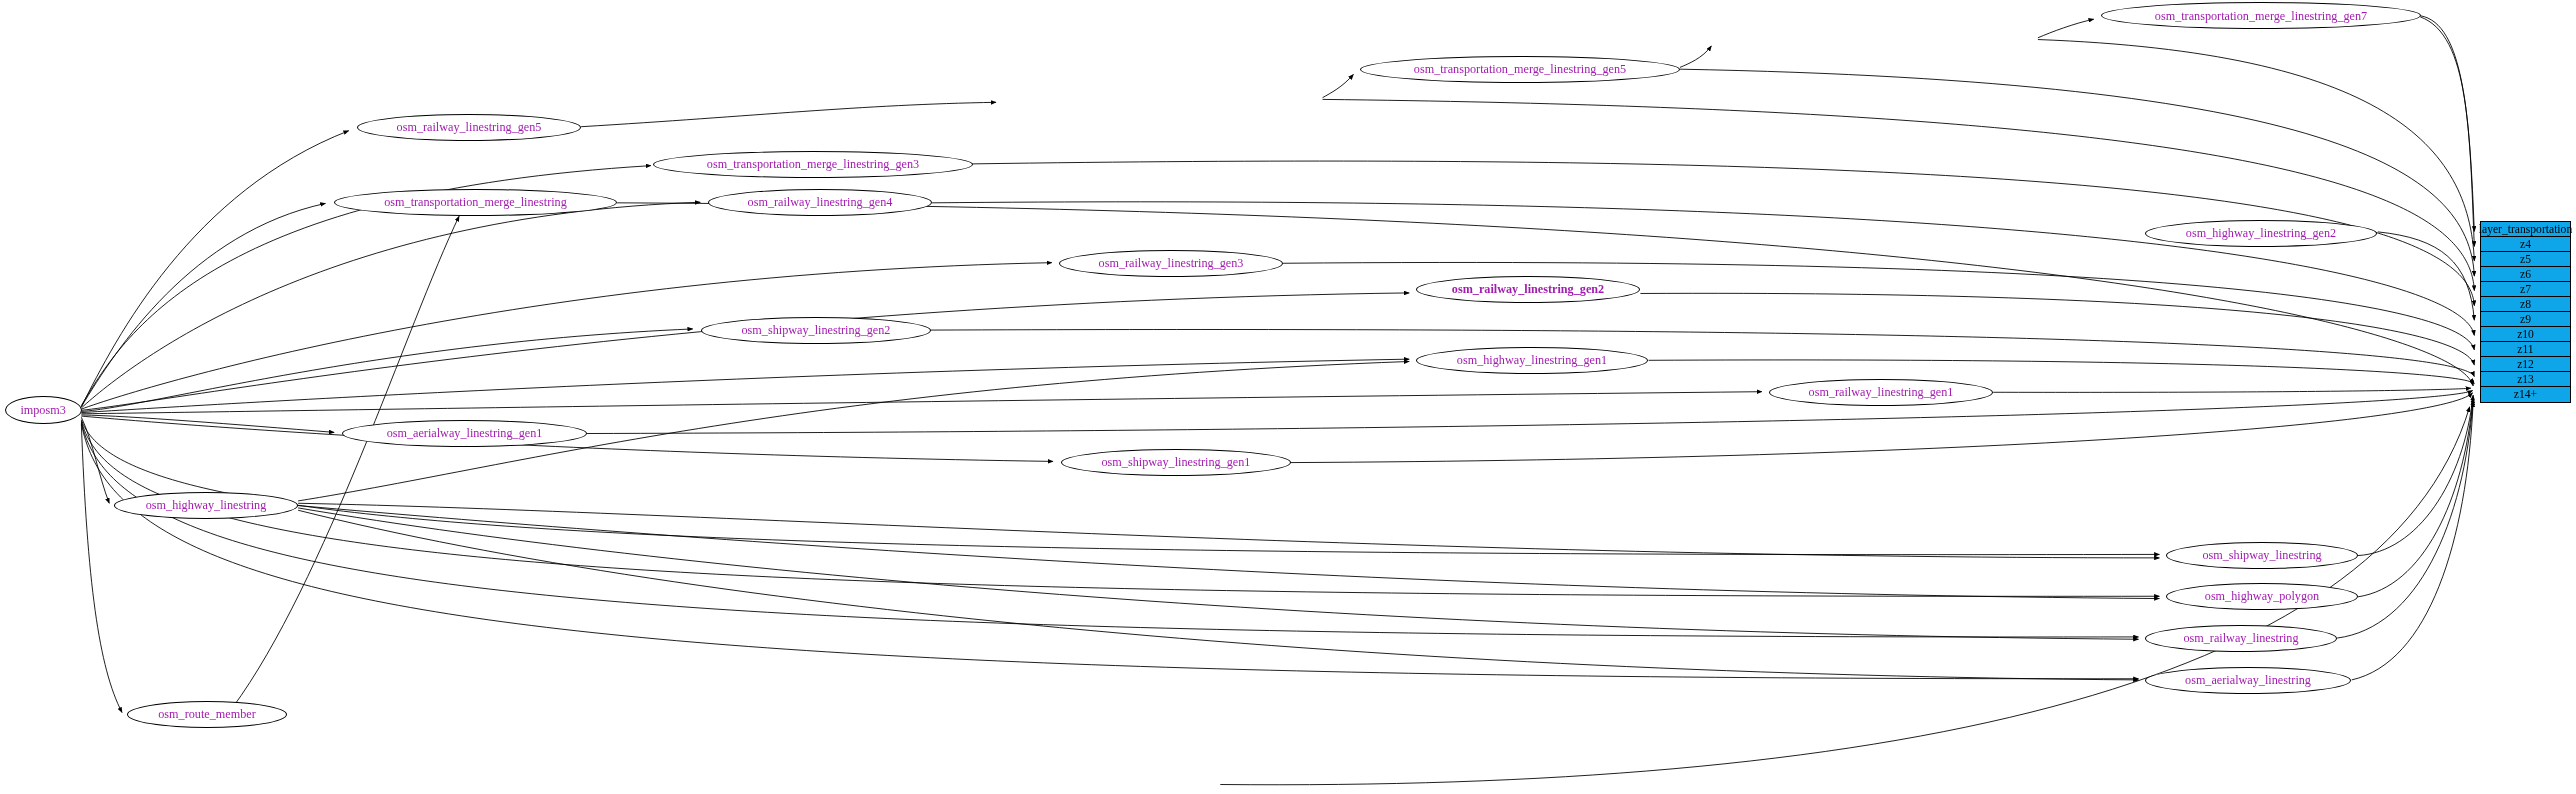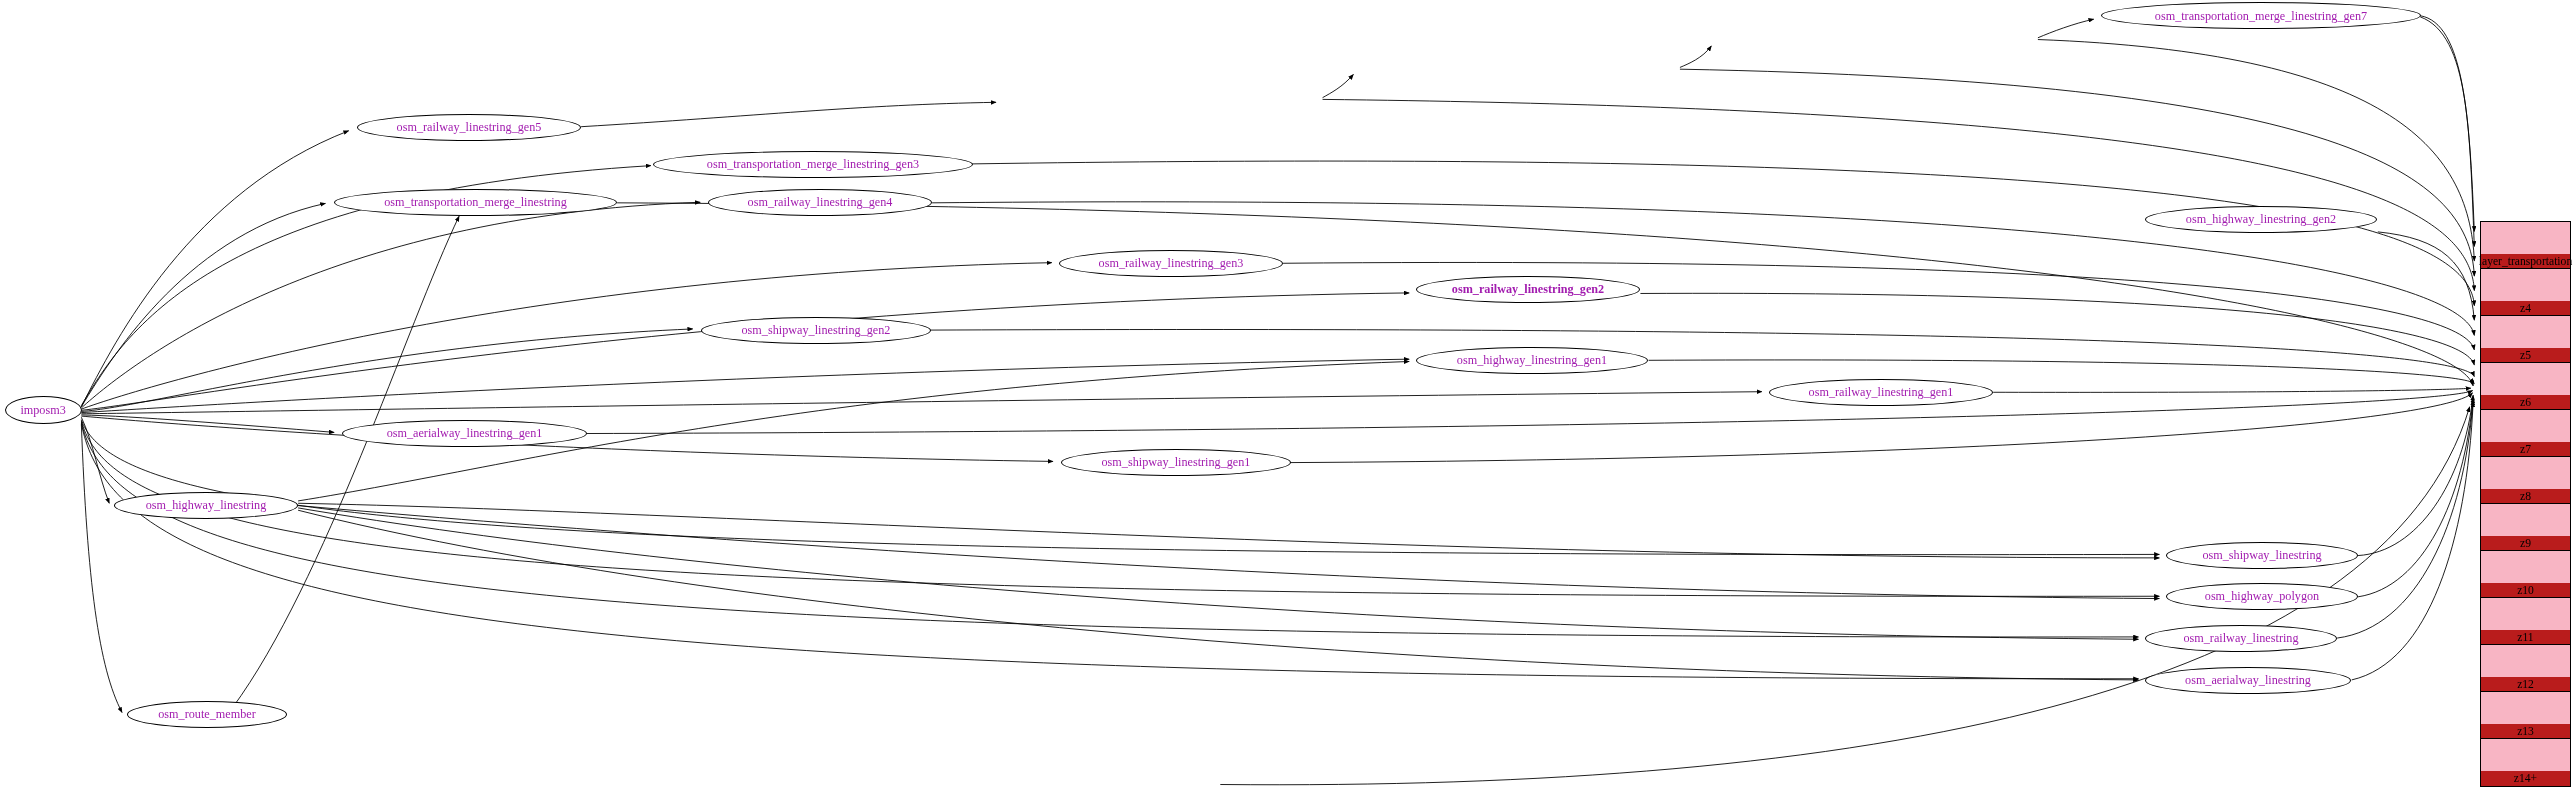--- a/index.html
+++ b/index.html
@@ -50,23 +50,22 @@
   }
   .legend-row {
     box-sizing: border-box;
     height: 15px;
     display: flex;
     align-items: center;
     justify-content: center;
     font-size: 11.6px;
     color: #000000;
     border-bottom: 0.8px solid #000000;
-    background: #b91c1c;
+    background: #0ea5e9;
     white-space: nowrap;
-    margin-top: 32px;
   }
   .legend-row.header {
     font-size: 11.6px;
     height: 15px;
   }
   .legend-row:last-child {
     border-bottom: none;
   }
 </style>
 </head>
@@ -136,33 +135,36 @@
     </g>
   </svg>
 
   <div class="node" style="left:4.6px;top:396px;width:77px;height:28px;">
     <span>imposm3</span>
   </div>
 
   <div class="node" style="left:2101px;top:2.3px;width:320px;height:27px;">
     <span>osm_transportation_merge_linestring_gen7</span>
   </div>
+  <div class="node" style="left:1360px;top:56px;width:320px;height:27px;">
+    <span>osm_transportation_merge_linestring_gen5</span>
+  </div>
   <div class="node" style="left:357px;top:114px;width:224px;height:27px;">
     <span>osm_railway_linestring_gen5</span>
   </div>
   <div class="node" style="left:653px;top:151px;width:320px;height:27px;align-items:center;">
     <span>osm_transportation_merge_linestring_gen3</span>
   </div>
   <div class="node" style="left:334px;top:189px;width:283px;height:27px;">
     <span>osm_transportation_merge_linestring</span>
   </div>
   <div class="node" style="left:708px;top:189px;width:224px;height:27px;">
     <span>osm_railway_linestring_gen4</span>
   </div>
-  <div class="node" style="left:2145px;top:206px;width:232px;height:27px;">
+  <div class="node" style="left:2145px;top:220px;width:232px;height:27px;">
     <span>osm_highway_linestring_gen2</span>
   </div>
   <div class="node" style="left:1059px;top:250px;width:224px;height:27px;">
     <span>osm_railway_linestring_gen3</span>
   </div>
   <div class="node" style="left:1416px;top:276px;width:224px;height:27px;font-weight:bold;">
     <span>osm_railway_linestring_gen2</span>
   </div>
   <div class="node" style="left:701px;top:317px;width:230px;height:27px;">
     <span>osm_shipway_linestring_gen2</span>

